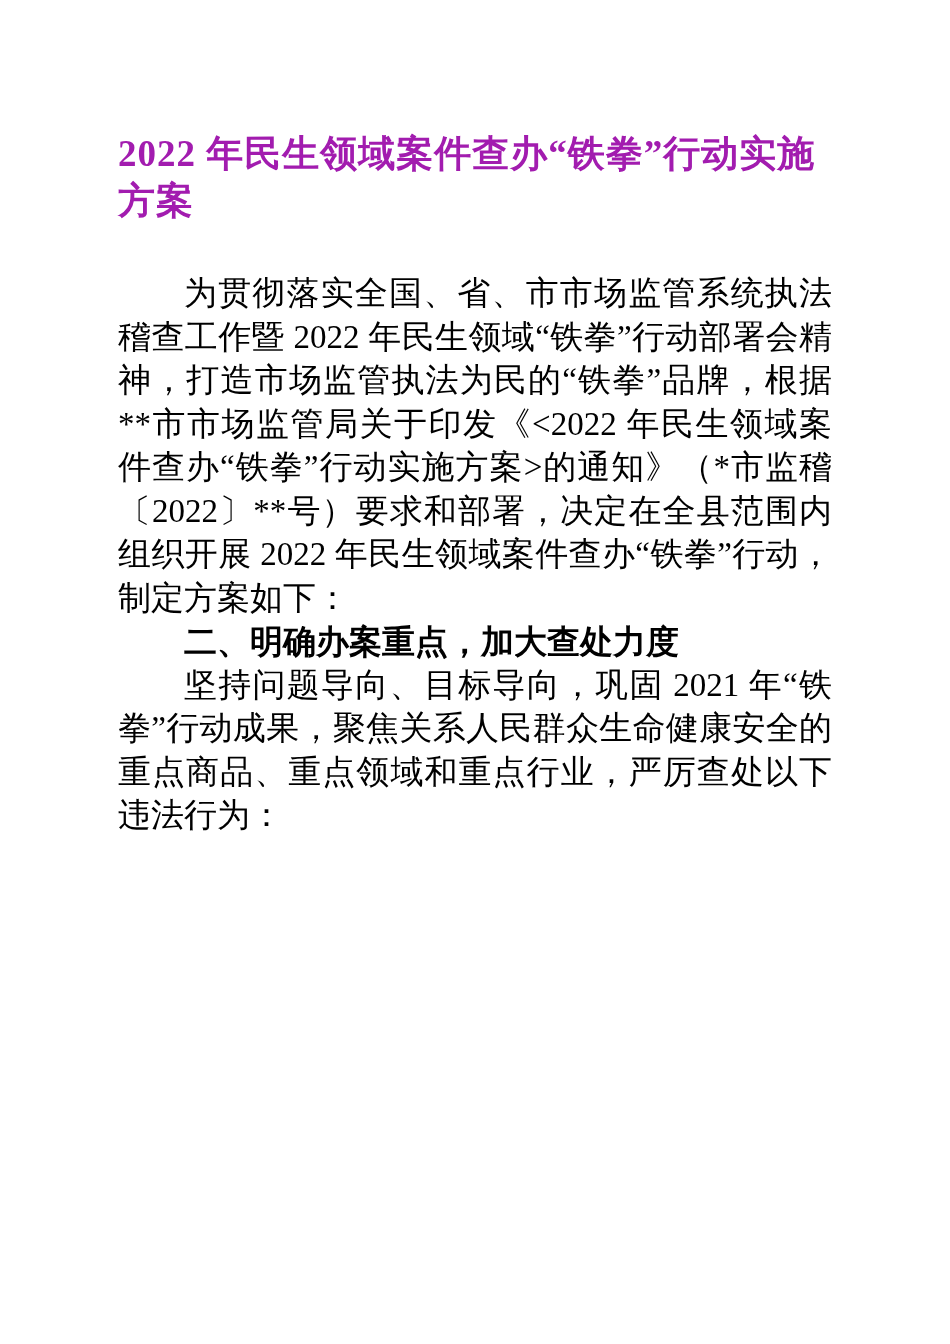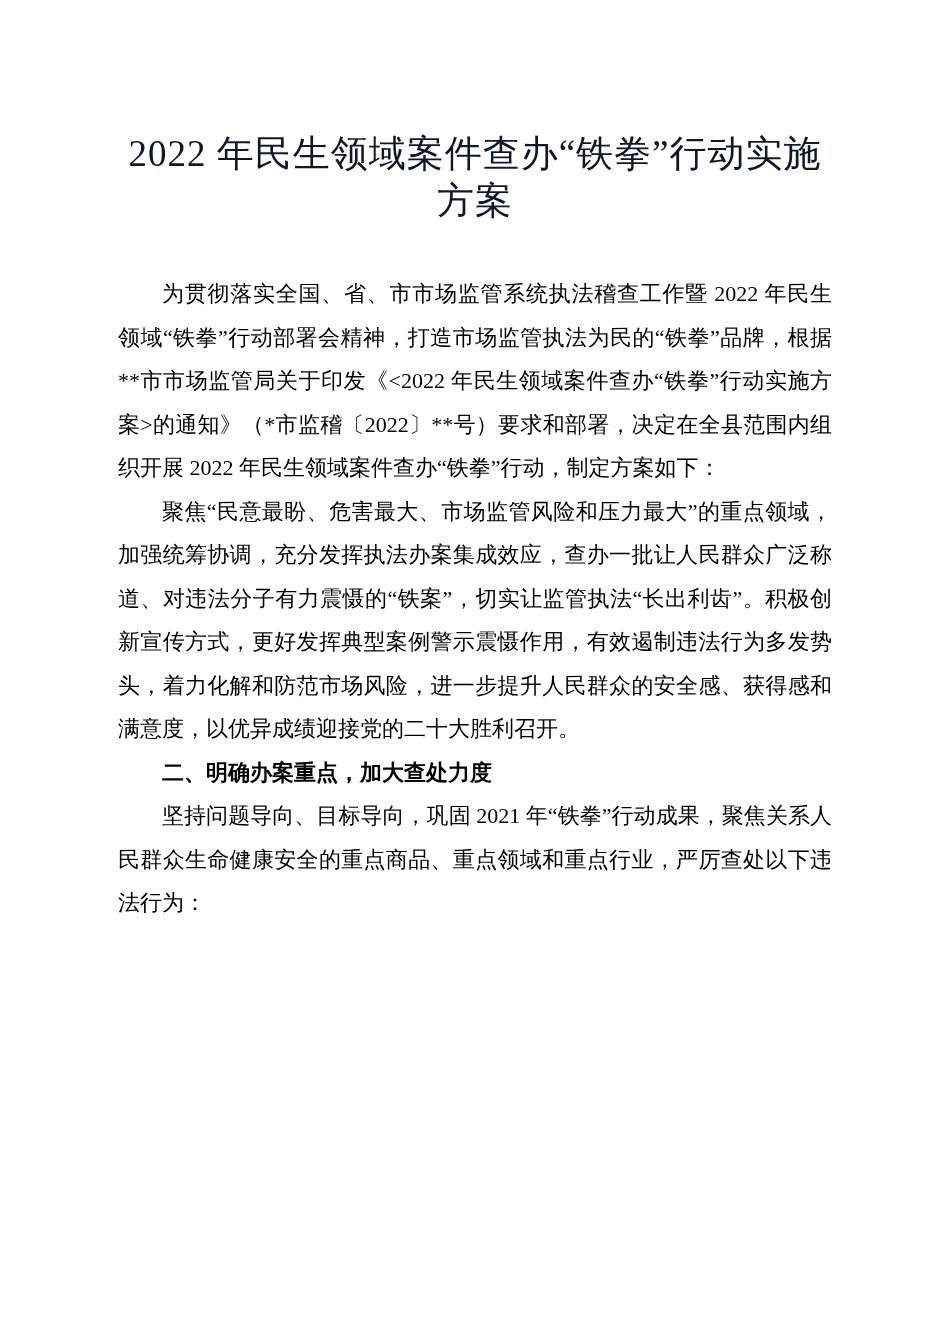--- a/index.html
+++ b/index.html
@@ -16,36 +16,35 @@
     overflow: hidden;
   }
   .content {
     position: absolute;
     left: 118px;
     top: 0;
     width: 714px;
   }
   .doc-title {
     margin: 130px 0 0 0;
-    text-align: center;
     font-family: "Liberation Serif", "DejaVu Serif", serif;
-    font-weight: normal;
+    font-weight: bold;
     font-size: 37px;
     line-height: 47px;
     letter-spacing: 1px;
-    color: #0f172a;
+    color: #a21caf;
   }
   .title-line {
     display: block;
     white-space: nowrap;
   }
   .doc-body {
     margin-top: 48px;
     font-family: "Liberation Serif", "DejaVu Serif", serif;
-    font-size: 22px;
+    font-size: 33px;
     line-height: 43.5px;
     color: #000000;
   }
   .para {
     margin: 0;
     text-indent: 2em;
     text-align: justify;
     text-justify: inter-ideograph;
   }
   .para.body {
@@ -62,18 +61,17 @@
 <body>
 
 <div class="page">
   <div class="content">
     <h1 class="doc-title">
       <span class="title-line">2022 年民生领域案件查办“铁拳”行动实施</span>
       <span class="title-line">方案</span>
     </h1>
     <div class="doc-body">
         <p class="para body">为贯彻落实全国、省、市市场监管系统执法稽查工作暨 2022 年民生领域“铁拳”行动部署会精神，打造市场监管执法为民的“铁拳”品牌，根据**市市场监管局关于印发《&lt;2022 年民生领域案件查办“铁拳”行动实施方案&gt;的通知》（*市监稽〔2022〕**号）要求和部署，决定在全县范围内组织开展 2022 年民生领域案件查办“铁拳”行动，制定方案如下：</p>
-        <p class="para body">聚焦“民意最盼、危害最大、市场监管风险和压力最大”的重点领域，加强统筹协调，充分发挥执法办案集成效应，查办一批让人民群众广泛称道、对违法分子有力震慑的“铁案”，切实让监管执法“长出利齿”。积极创新宣传方式，更好发挥典型案例警示震慑作用，有效遏制违法行为多发势头，着力化解和防范市场风险，进一步提升人民群众的安全感、获得感和满意度，以优异成绩迎接党的二十大胜利召开。</p>
         <p class="para heading">二、明确办案重点，加大查处力度</p>
         <p class="para body">坚持问题导向、目标导向，巩固 2021 年“铁拳”行动成果，聚焦关系人民群众生命健康安全的重点商品、重点领域和重点行业，严厉查处以下违法行为：</p>
       </div>
   </div>
 </div>
 
 </body></html>

